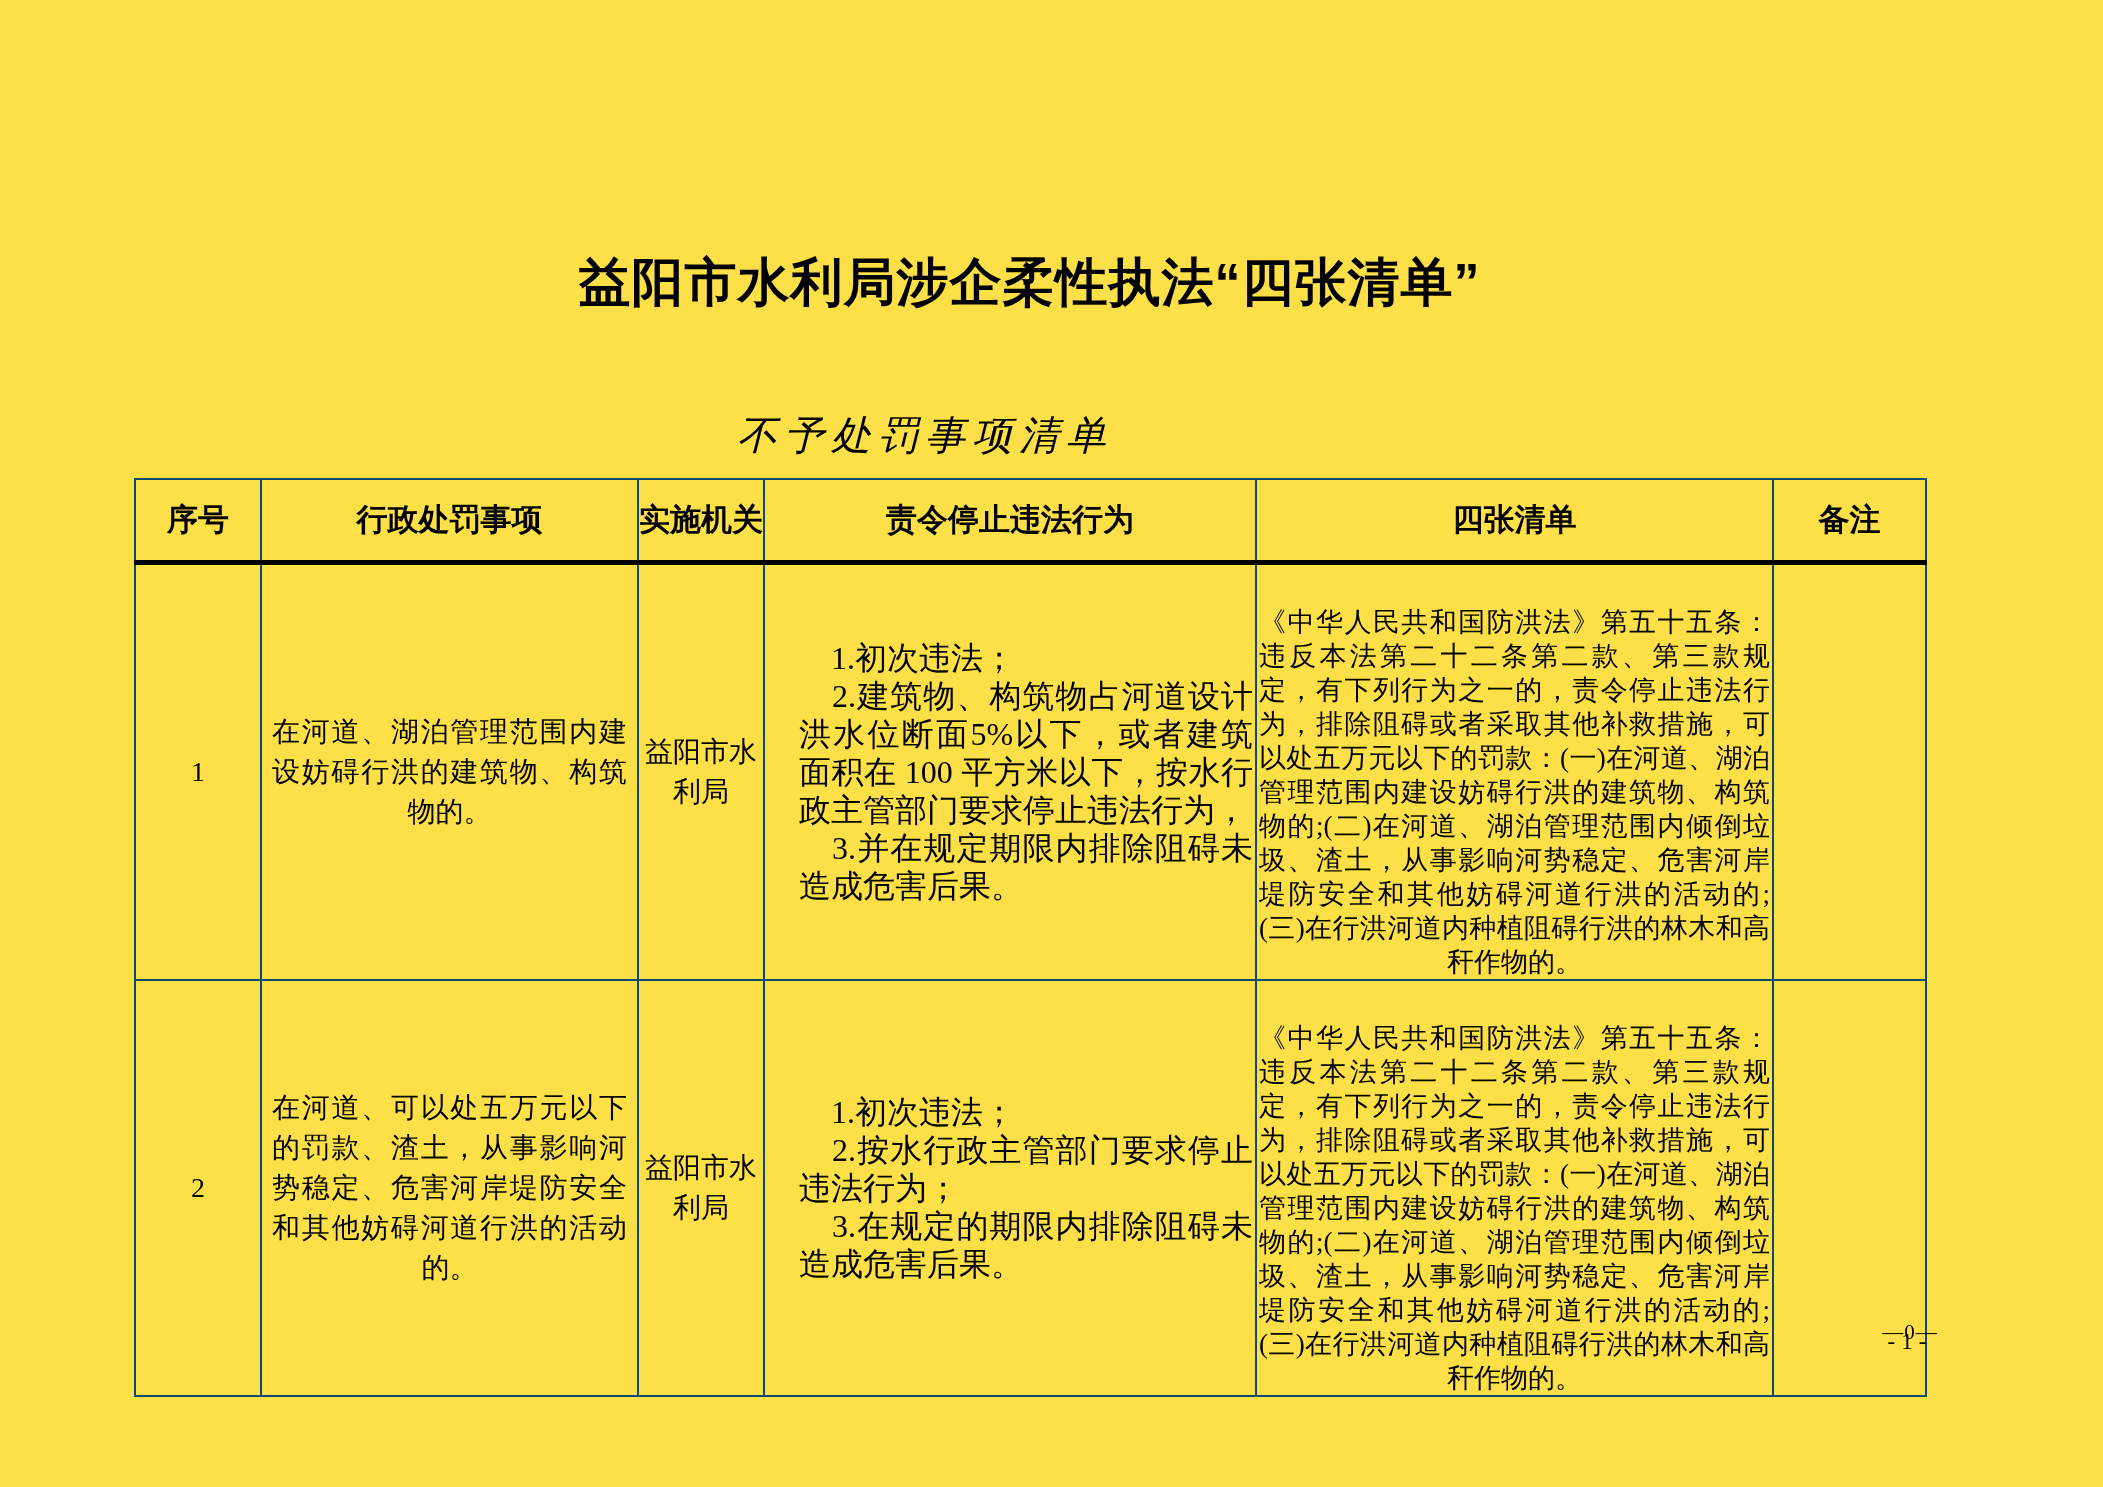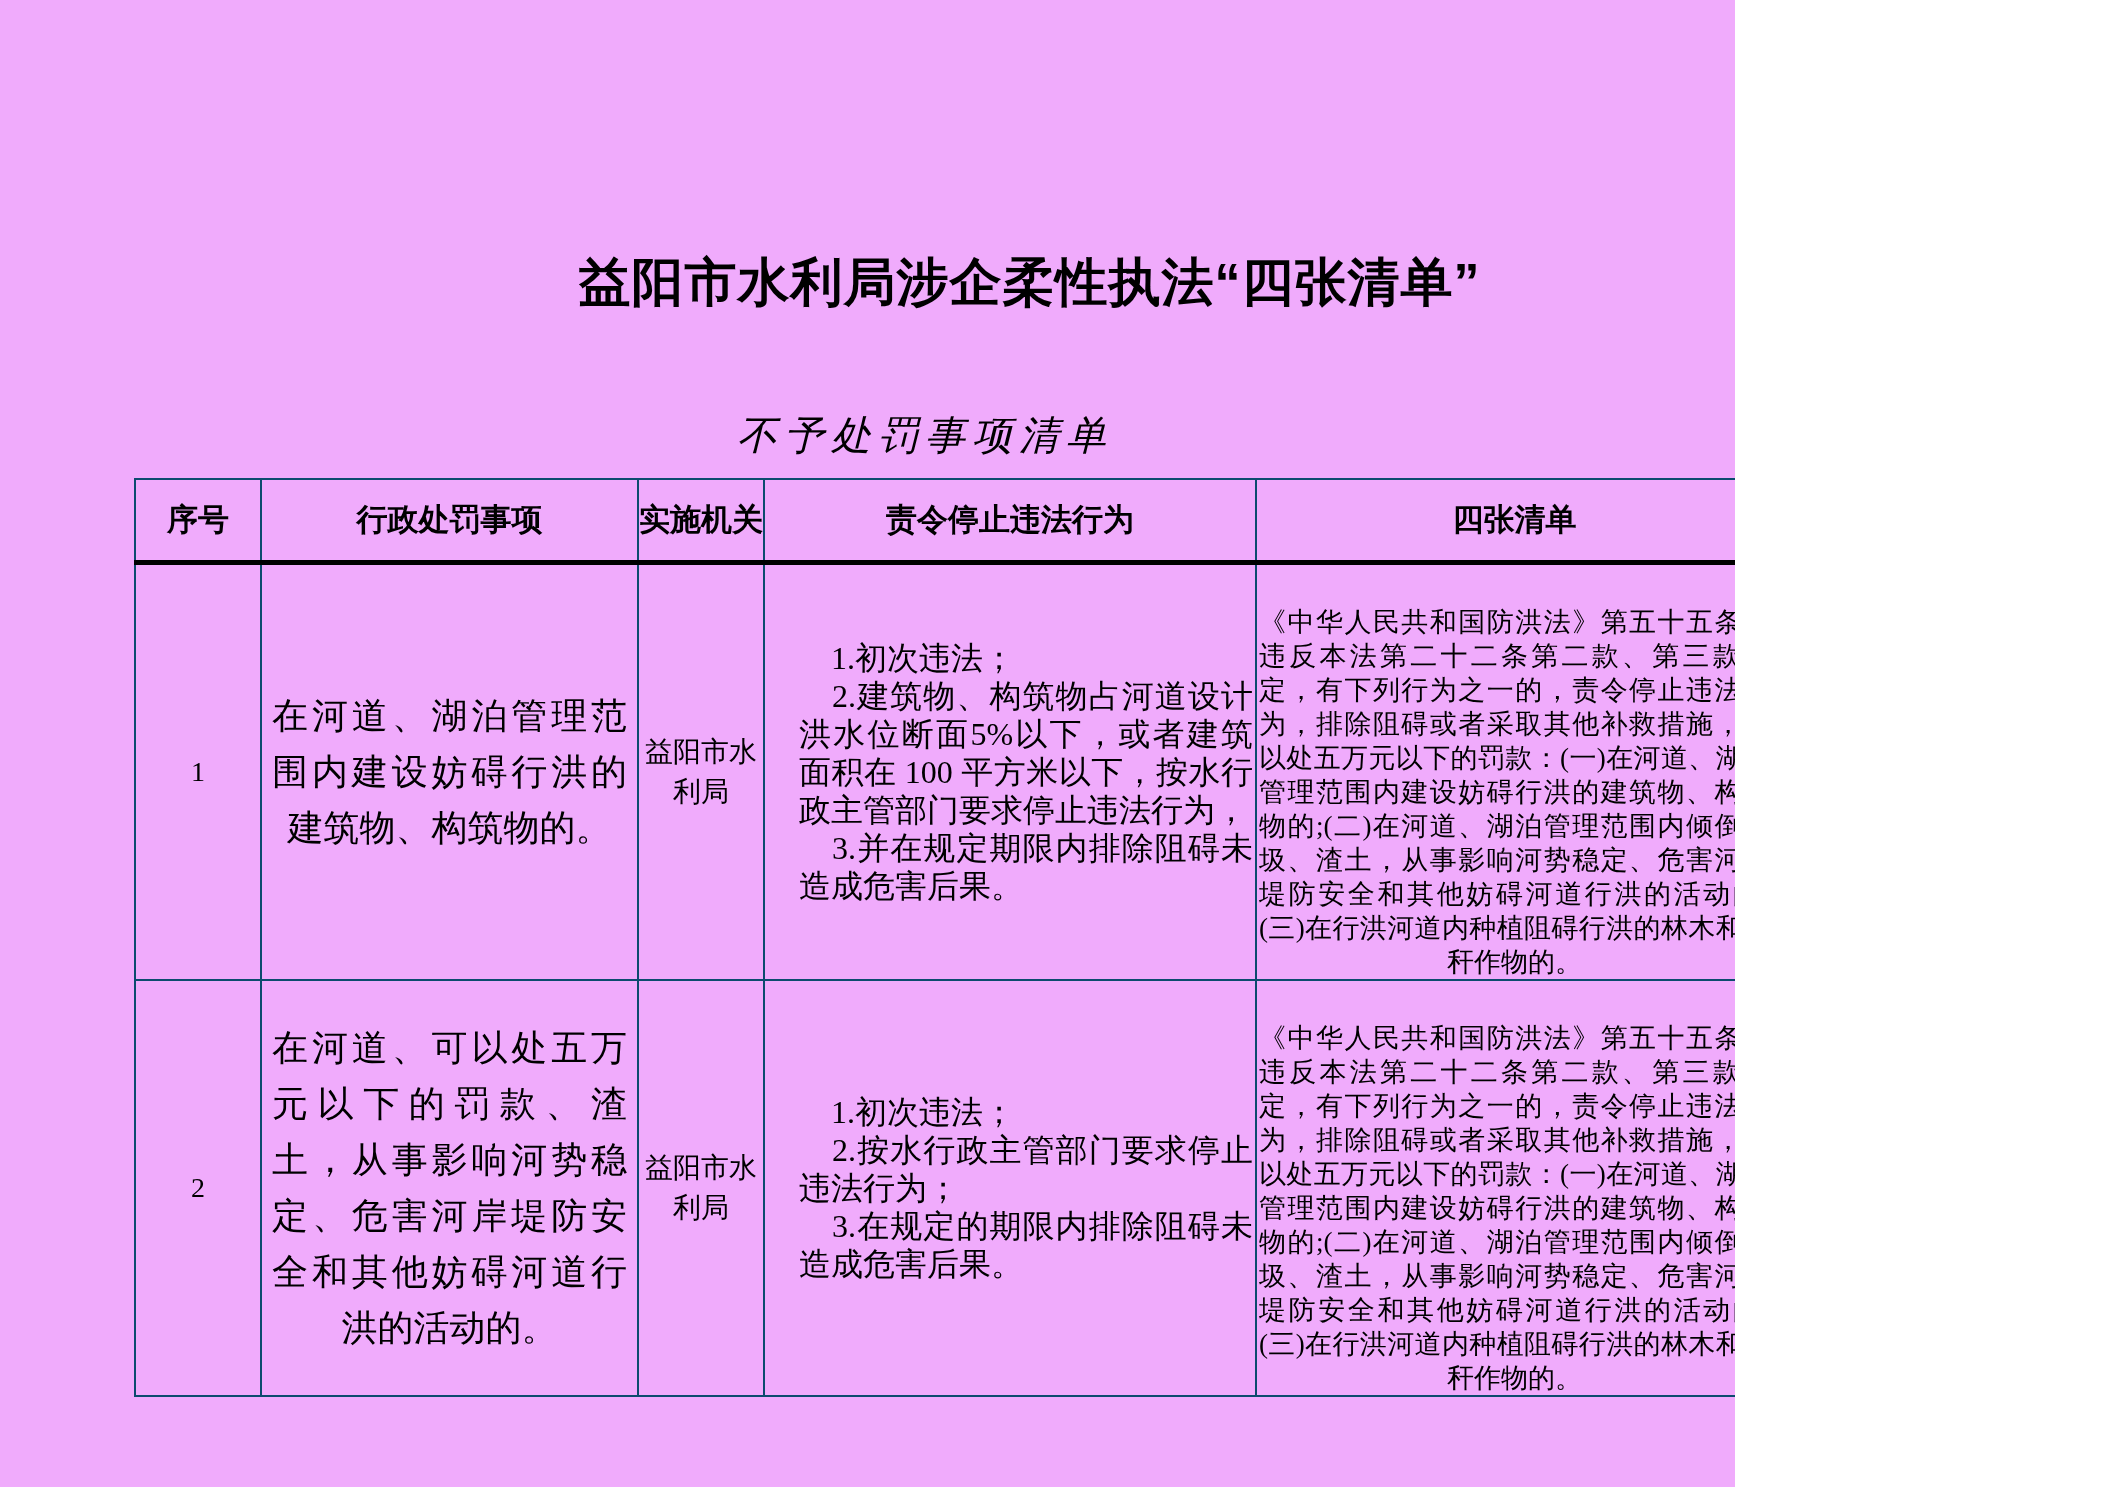--- a/index.html
+++ b/index.html
@@ -1,20 +1,20 @@
 <!DOCTYPE html>
 <html lang="zh"><head>
 <meta charset="utf-8">
 <style>
   html,body{margin:0;padding:0;background:#ffffff;}
   .page{
     position:relative;
-    width:1735px;
+    width:2103px;
     height:1487px;
-    background:#f0abfc;
+    background:#fde047;
     overflow:hidden;
     font-family:"Liberation Serif","DejaVu Serif",serif;
     color:#000;
   }
   .doc-title{
     position:absolute;
     left:134px; top:248px; width:1791px;
     text-align:center;
     font-family:"Liberation Sans","DejaVu Sans",sans-serif;
     font-weight:bold;
@@ -63,22 +63,22 @@
     font-size:31px;
     text-align:center;
     border-bottom:5px solid #000;
   }
   td.cell-no{
     text-align:center;
     font-size:28px;
   }
   td.cell-item div{
     padding:0 10px;
-    font-size:36px;
-    line-height:56px;
+    font-size:28px;
+    line-height:40px;
     text-align:justify;
     text-align-last:center;
   }
   td.cell-agency div{
     text-align:center;
     font-size:28px;
     line-height:40px;
   }
   td.cell-cond div{
     padding:0 2px;

